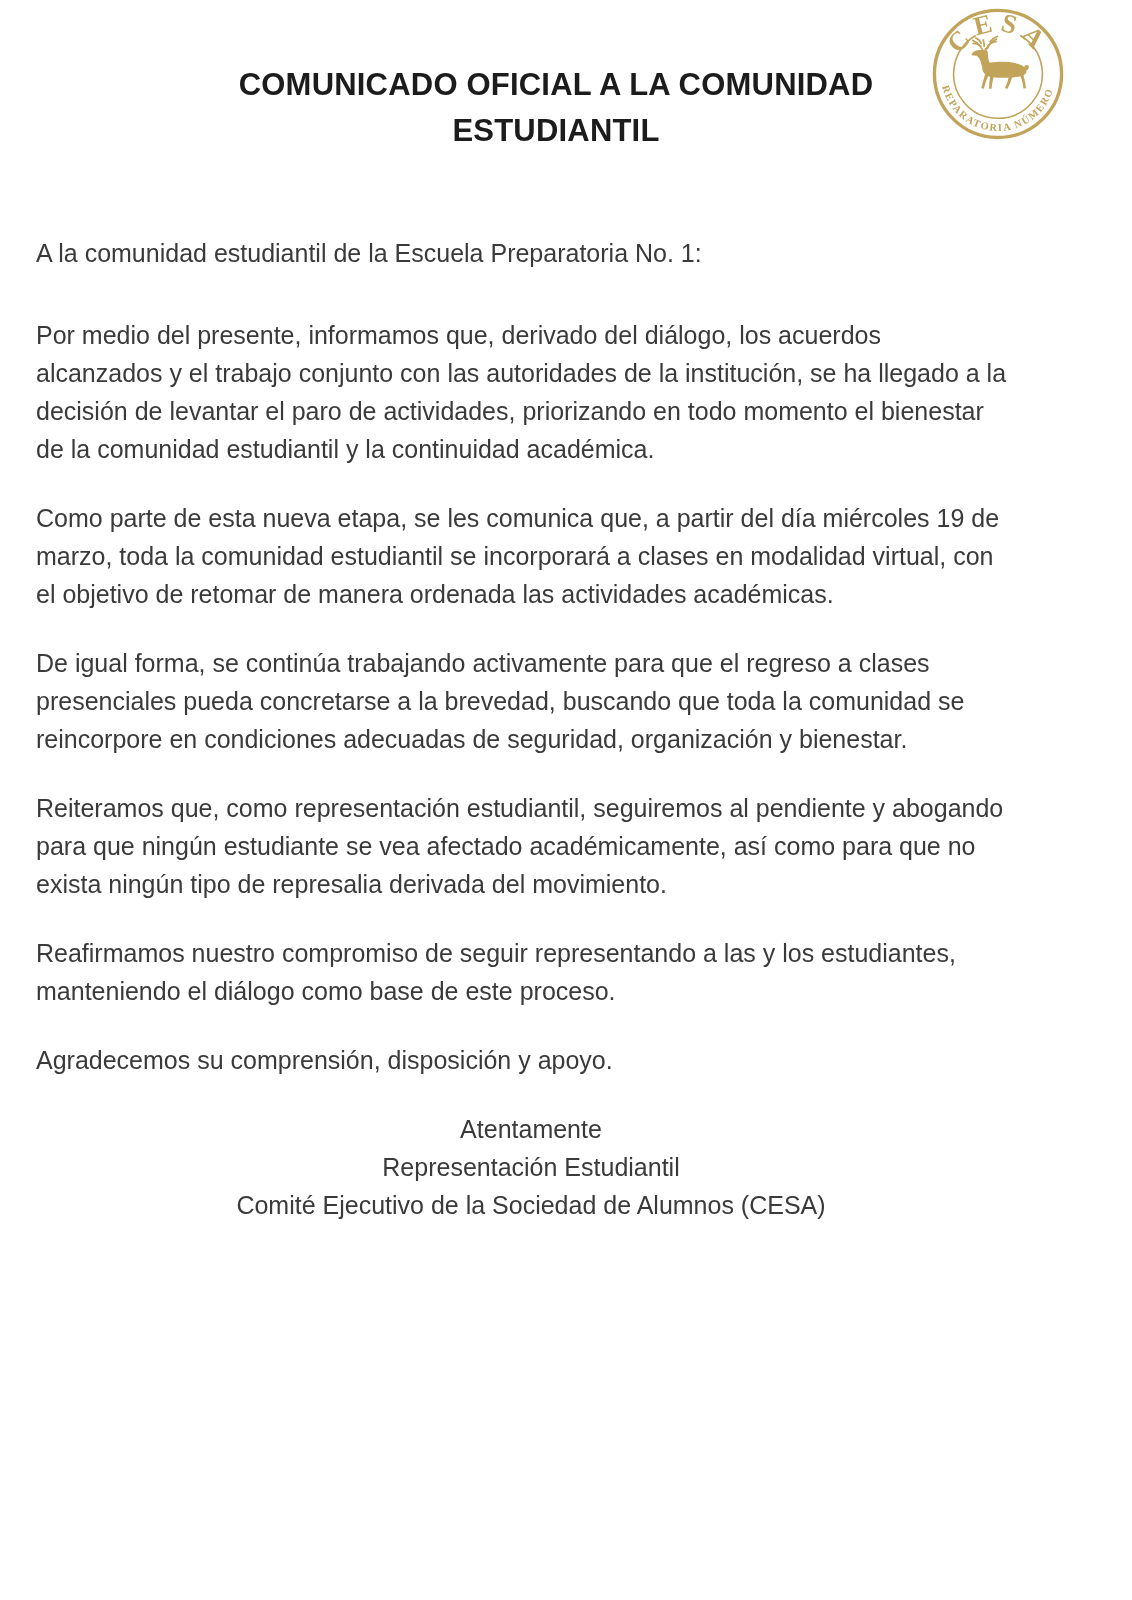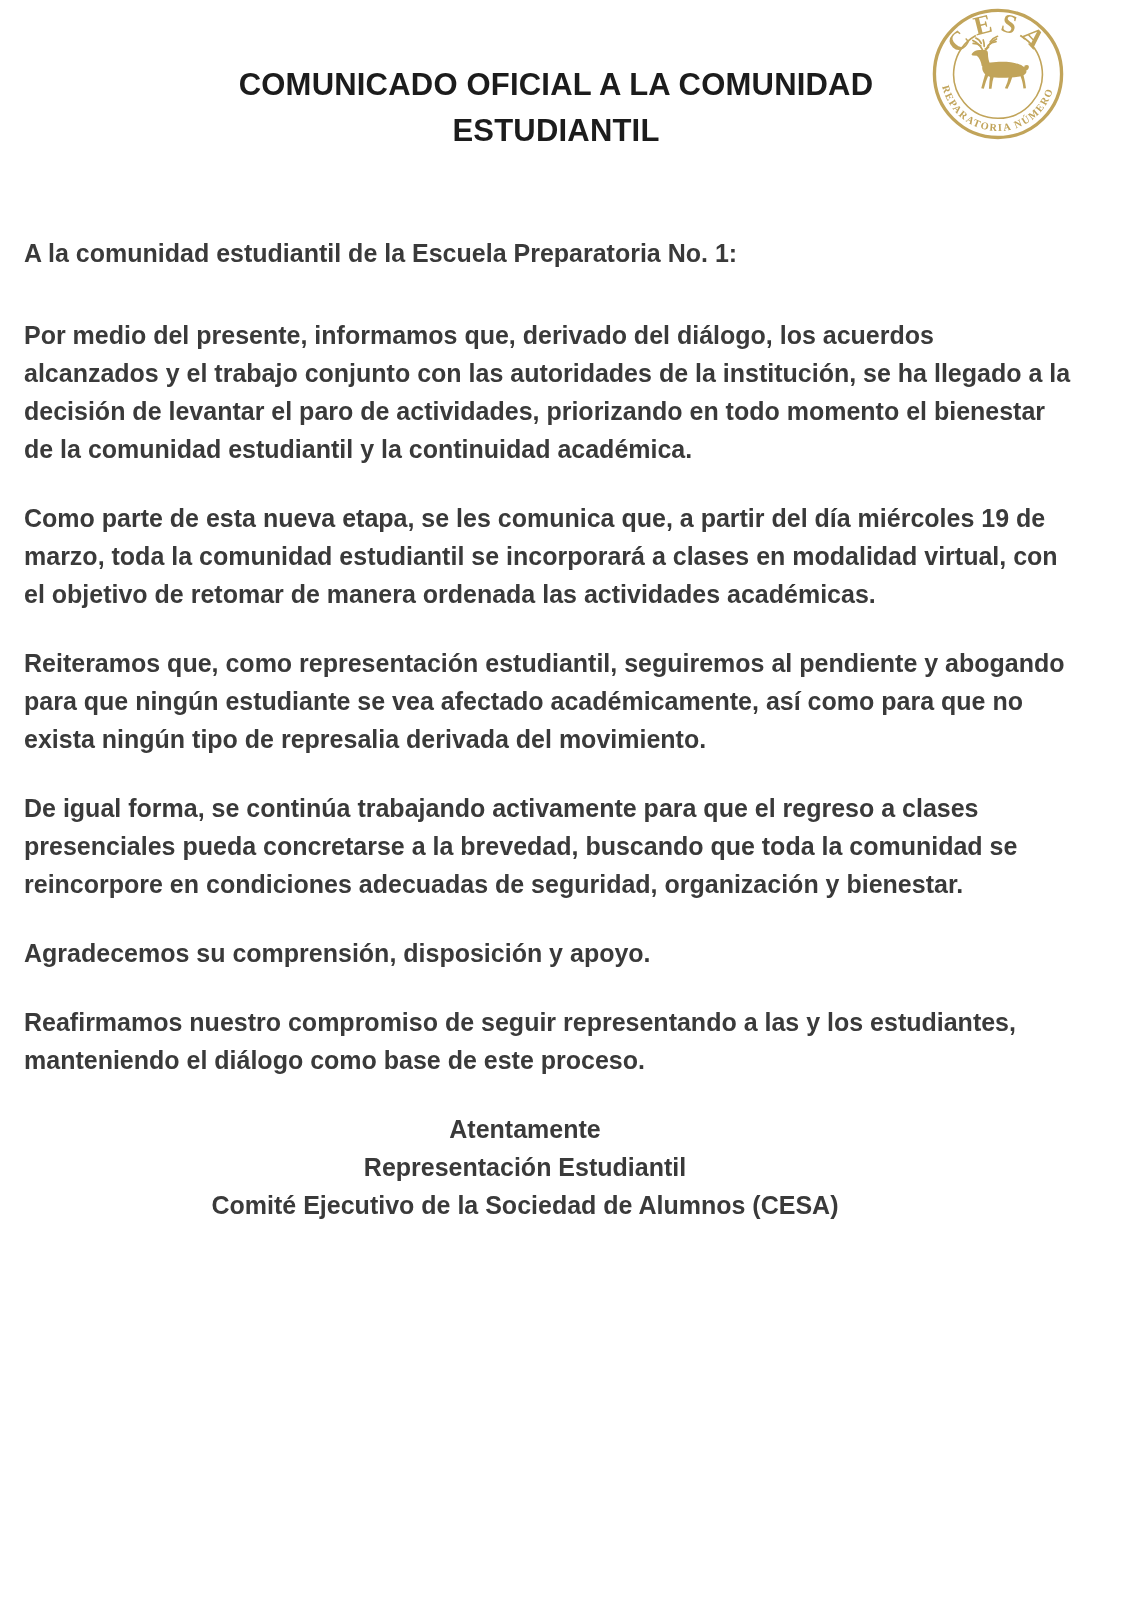--- a/index.html
+++ b/index.html
@@ -29,22 +29,21 @@
   }
   .seal {
     position: absolute;
     top: 3px;
     left: 929px;
     width: 138px;
     height: 138px;
   }
   .seal svg { width: 100%; height: 100%; display: block; }
   .letter-body {
-    padding: 80px 14px 0 24px;
-    font-weight: bold;
+    padding: 80px 14px 0 36px;
   }
   .letter-body p {
     margin: 0 0 31px 0;
     font-size: 25px;
     line-height: 38px;
     color: var(--body-ink);
     white-space: pre-line;
   }
   .letter-body p.salutation { margin-bottom: 44px; }
   .closing {
@@ -110,29 +109,29 @@
 
   <main class="letter-body">
     <p class="salutation">A la comunidad estudiantil de la Escuela Preparatoria No. 1:</p>
     <p>Por medio del presente, informamos que, derivado del diálogo, los acuerdos
 alcanzados y el trabajo conjunto con las autoridades de la institución, se ha llegado a la
 decisión de levantar el paro de actividades, priorizando en todo momento el bienestar
 de la comunidad estudiantil y la continuidad académica.</p>
     <p>Como parte de esta nueva etapa, se les comunica que, a partir del día miércoles 19 de
 marzo, toda la comunidad estudiantil se incorporará a clases en modalidad virtual, con
 el objetivo de retomar de manera ordenada las actividades académicas.</p>
+    <p>De igual forma, se continúa trabajando activamente para que el regreso a clases
+presenciales pueda concretarse a la brevedad, buscando que toda la comunidad se
+reincorpore en condiciones adecuadas de seguridad, organización y bienestar.</p>
     <p>Reiteramos que, como representación estudiantil, seguiremos al pendiente y abogando
 para que ningún estudiante se vea afectado académicamente, así como para que no
 exista ningún tipo de represalia derivada del movimiento.</p>
-    <p>De igual forma, se continúa trabajando activamente para que el regreso a clases
-presenciales pueda concretarse a la brevedad, buscando que toda la comunidad se
-reincorpore en condiciones adecuadas de seguridad, organización y bienestar.</p>
-    <p>Agradecemos su comprensión, disposición y apoyo.</p>
     <p>Reafirmamos nuestro compromiso de seguir representando a las y los estudiantes,
 manteniendo el diálogo como base de este proceso.</p>
+    <p>Agradecemos su comprensión, disposición y apoyo.</p>
 
     <div class="closing">
       <p>Atentamente</p>
       <p>Representación Estudiantil</p>
       <p>Comité Ejecutivo de la Sociedad de Alumnos (CESA)</p>
     </div>
   </main>
 
 </div>
 

